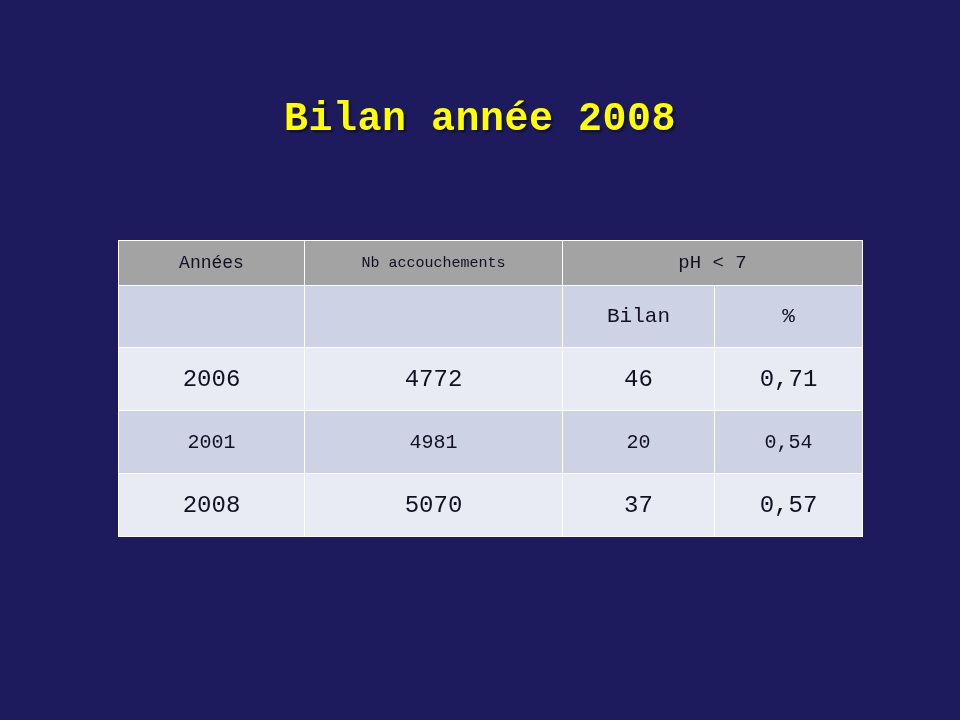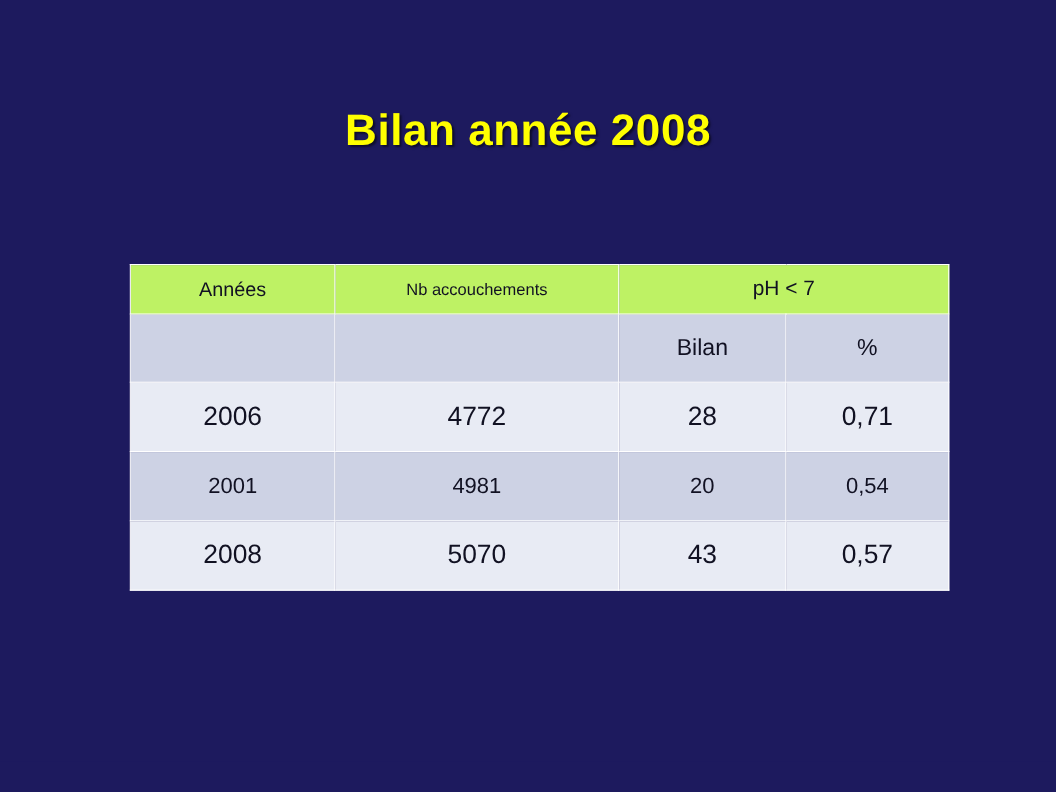--- a/index.html
+++ b/index.html
@@ -11,20 +11,21 @@
     height: 720px;
     background: #1d1a5e;
     font-family: "Liberation Sans", sans-serif;
     overflow: hidden;
   }
   .slide {
     position: relative;
     width: 960px;
     height: 692px;
     background: #1d1a5e;
+    font-family: Liberation Mono, monospace;
   }
   .slide-title {
     position: absolute;
     top: 97px;
     left: 0;
     width: 960px;
     text-align: center;
     font-size: 40px;
     font-weight: bold;
     color: #ffff00;
@@ -44,21 +45,21 @@
   }
   table.bilan td, table.bilan th {
     border: 1px solid #ffffff;
     padding: 0;
     text-align: center;
     vertical-align: middle;
     color: #111122;
     font-weight: normal;
   }
   .hdr {
-    background: #bef264;
+    background: #a3a3a3;
     color: #ffffff;
     font-weight: bold;
     height: 44px;
   }
   .hdr-annees { font-size: 18px; }
   .hdr-nb { font-size: 15px; }
   .hdr-ph { font-size: 19px; }
   .sub-row td {
     background: #cdd2e4;
     height: 61px;
@@ -111,32 +112,32 @@
         </tr>
         <tr class="sub-row">
           <td class="blank"></td>
           <td class="blank"></td>
           <td class="sub-nombre">Bilan</td>
           <td class="sub-pct">%</td>
         </tr>
         <tr class="row-light">
           <td class="cell-year">2006</td>
           <td class="cell-nb">4772</td>
-          <td class="cell-nombre">28</td>
+          <td class="cell-nombre">46</td>
           <td class="cell-pct">0,71</td>
         </tr>
         <tr class="row-dark">
           <td class="cell-year">2001</td>
           <td class="cell-nb">4981</td>
           <td class="cell-nombre">20</td>
           <td class="cell-pct">0,54</td>
         </tr>
         <tr class="row-light">
           <td class="cell-year">2008</td>
           <td class="cell-nb">5070</td>
-          <td class="cell-nombre">43</td>
+          <td class="cell-nombre">37</td>
           <td class="cell-pct">0,57</td>
         </tr>
       </tbody>
     </table>
   </div>
 
 </div>
 
 </body></html>

